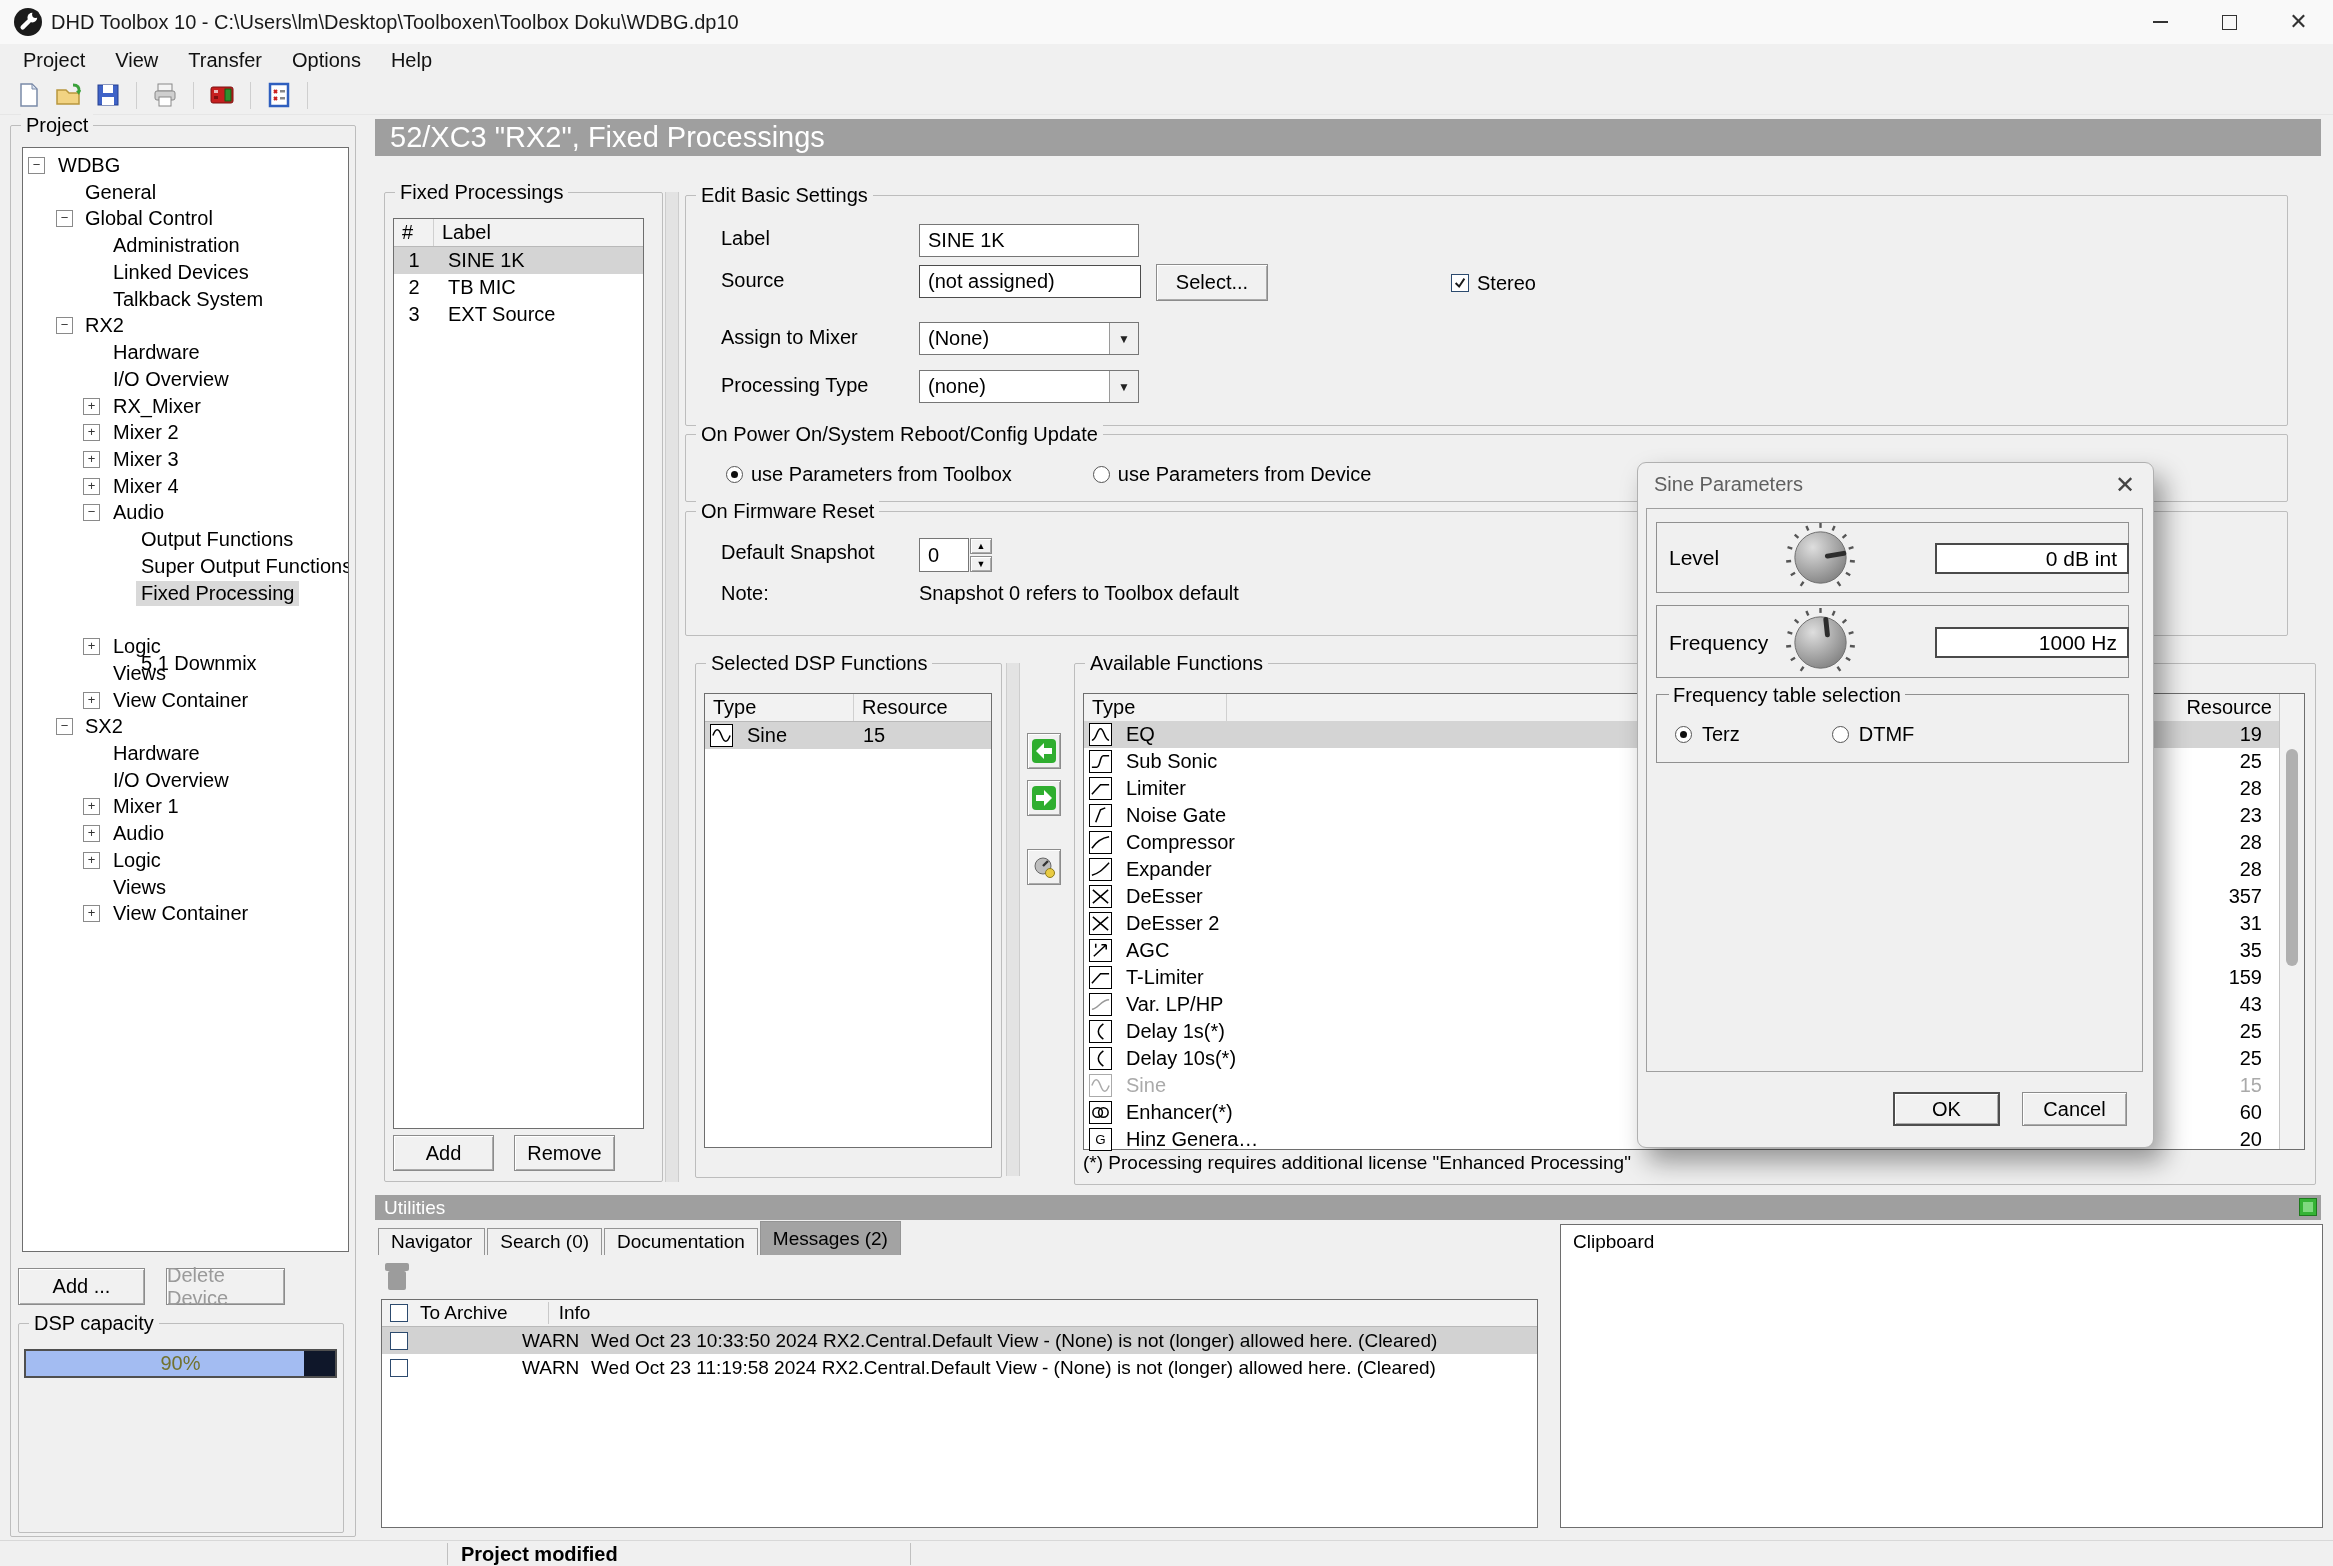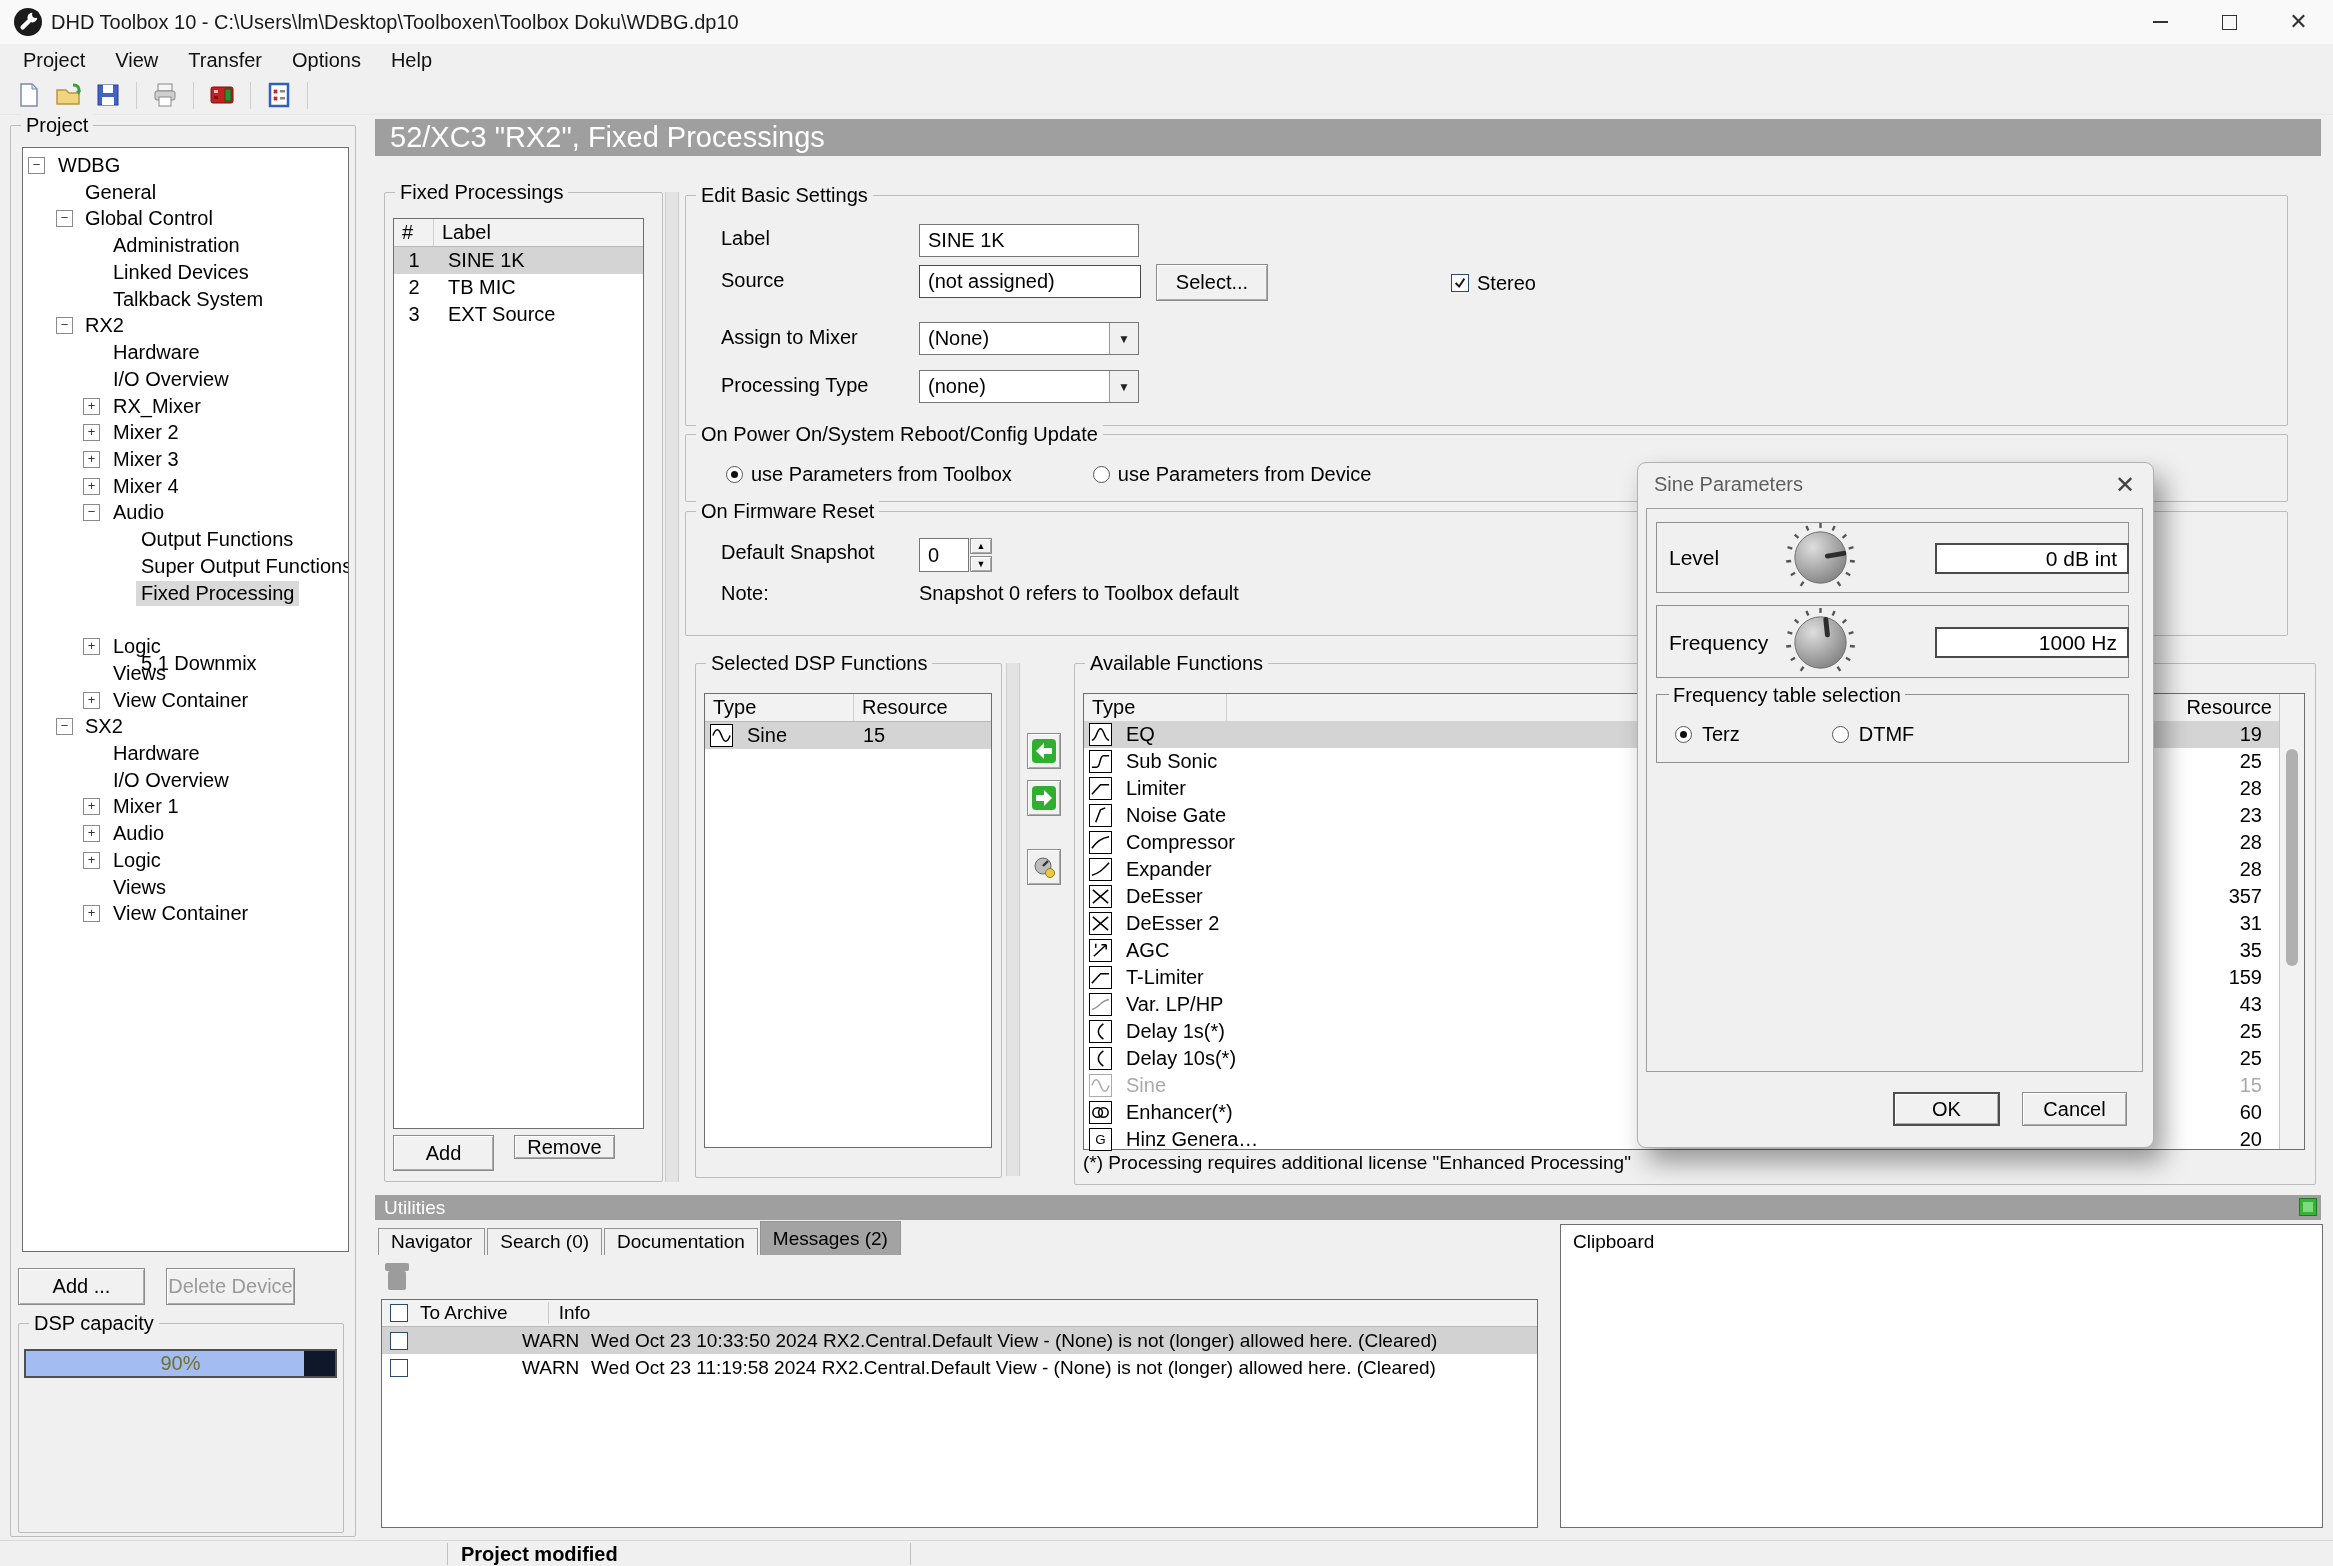--- a/index.html
+++ b/index.html
@@ -27,21 +27,21 @@
   .gb>.gb-label{position:absolute;top:-12px;left:10px;background:#f0f0f0;padding:0 5px;font-size:20px;white-space:nowrap;}
   .sunken{background:#fff;border:1px solid #6e6e6e;}
   
   #project-group{left:10px;top:125px;width:344px;height:1410px;}
   #tree-box{left:22px;top:147px;width:325px;height:1103px;overflow:hidden;}
   .tree-row{position:absolute;height:27px;display:flex;align-items:center;font-size:20px;white-space:nowrap;}
   .tw-box{position:absolute;width:15px;height:15px;border:1px solid #8a8a8a;background:#fff;font-size:13px;line-height:13px;text-align:center;color:#333;}
   .tree-label{position:absolute;padding:1px 5px;}
   .tree-label.sel{background:#d9d9d9;}
   #btn-add-device{left:18px;top:1268px;width:127px;height:37px;}
-  #btn-del-device{left:166px;top:1268px;width:129px;height:37px;color:#9a9a9a;}
+  #btn-del-device{left:166px;top:1268px;width:119px;height:37px;color:#9a9a9a;}
   #dsp-group{left:18px;top:1323px;width:324px;height:208px;}
   #dsp-bar{left:24px;top:1349px;width:313px;height:29px;border:2px solid #4f4f4f;background:#0f172a;box-sizing:border-box;}
   #dsp-fill{position:absolute;left:0;top:0;bottom:0;background:#a3bcf2;}
   #dsp-text{position:absolute;inset:0;display:flex;align-items:center;justify-content:center;font-size:20px;color:#72722f;}
   
   .btn{background:#f1f1f1;border:1px solid #8c8c8c;box-shadow:inset 1px 1px 0 #fff, inset -1px -1px 0 #ababab;font-size:20px;display:flex;align-items:center;justify-content:center;box-sizing:border-box;}
   .btn.default{border:2px solid #4e4e4e;}
   .input{background:#fff;border:1px solid #767676;box-sizing:border-box;display:flex;align-items:center;padding:0 8px;font-size:20px;}
   .combo{background:#fff;border:1px solid #767676;box-sizing:border-box;display:flex;align-items:center;font-size:20px;}
   .combo .val{flex:1;padding:0 8px;}
@@ -332,21 +332,21 @@
         <div style="width: 40px; text-align: center;">2</div>
         <div style="padding-left: 14px;">TB MIC</div>
       </div>
       <div class="grid-row">
         <div style="width: 40px; text-align: center;">3</div>
         <div style="padding-left: 14px;">EXT Source</div>
       </div>
     </div>
 </div>
 <div class="abs btn" style="left:393px;top:1135px;width:101px;height:36px;">Add</div>
-<div class="abs btn" style="left:514px;top:1135px;width:101px;height:24px;">Remove</div>
+<div class="abs btn" style="left:514px;top:1135px;width:101px;height:36px;">Remove</div>
 
 <div id="splitter1" class="abs"></div>
 <div id="splitter2" class="abs"></div>
 
 <div id="ebs-group" class="abs gb">
   <span class="gb-label">Edit Basic Settings</span>
 </div>
 <div class="abs lbl" style="left:721px;top:227px;">Label</div>
 <div class="abs input" style="left:919px;top:224px;width:220px;height:33px;">SINE 1K</div>
 <div class="abs lbl" style="left:721px;top:269px;">Source</div>

